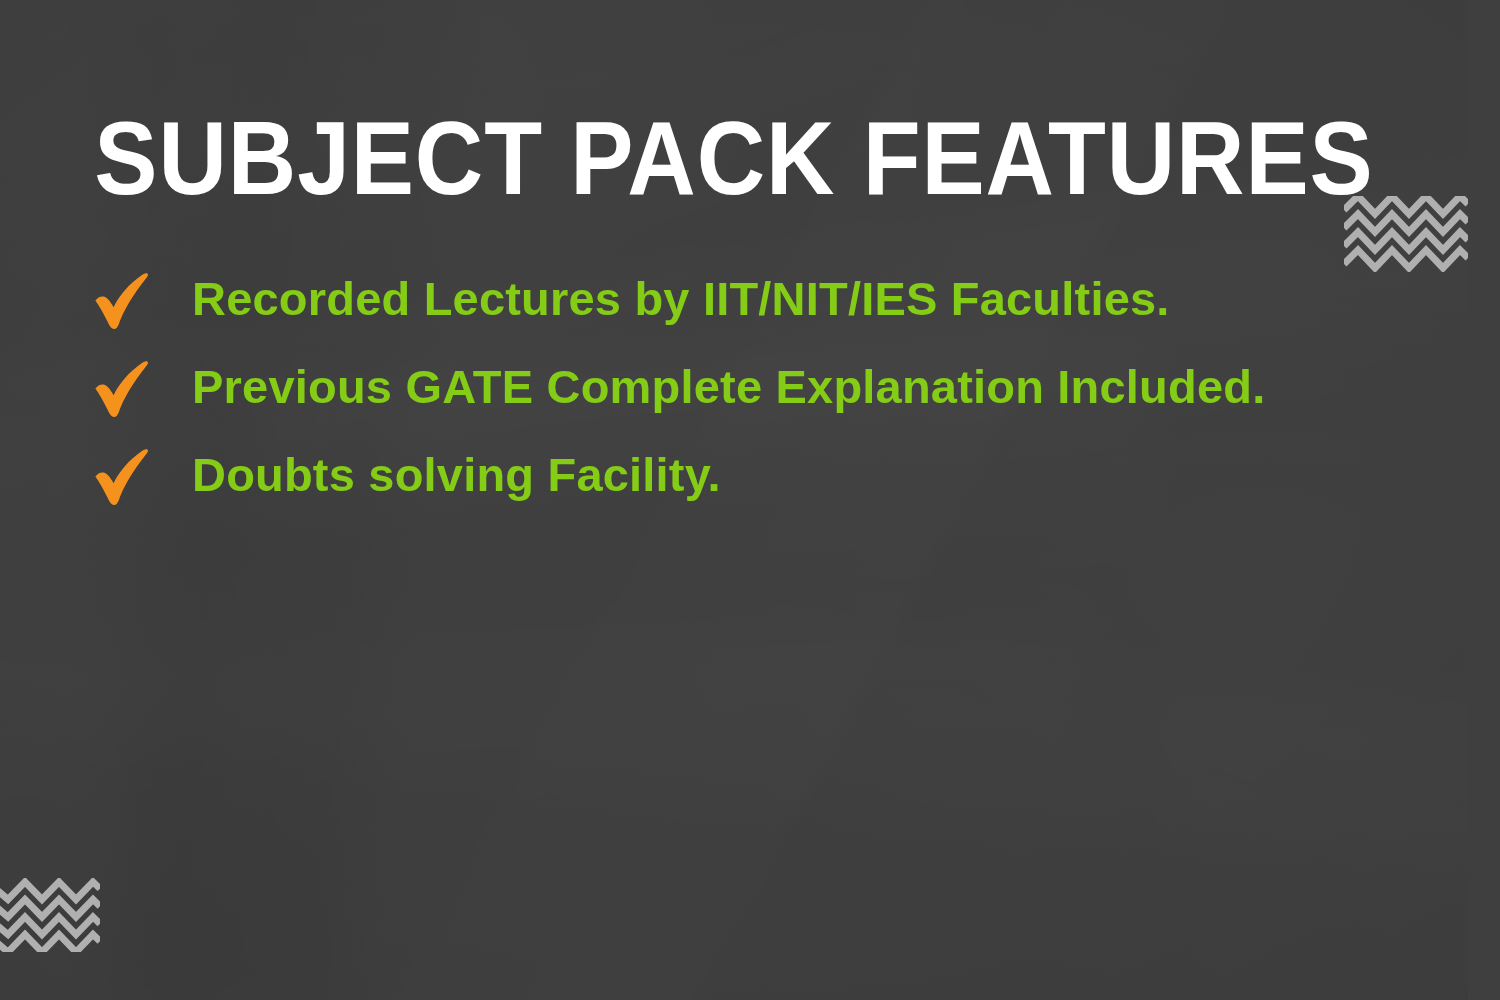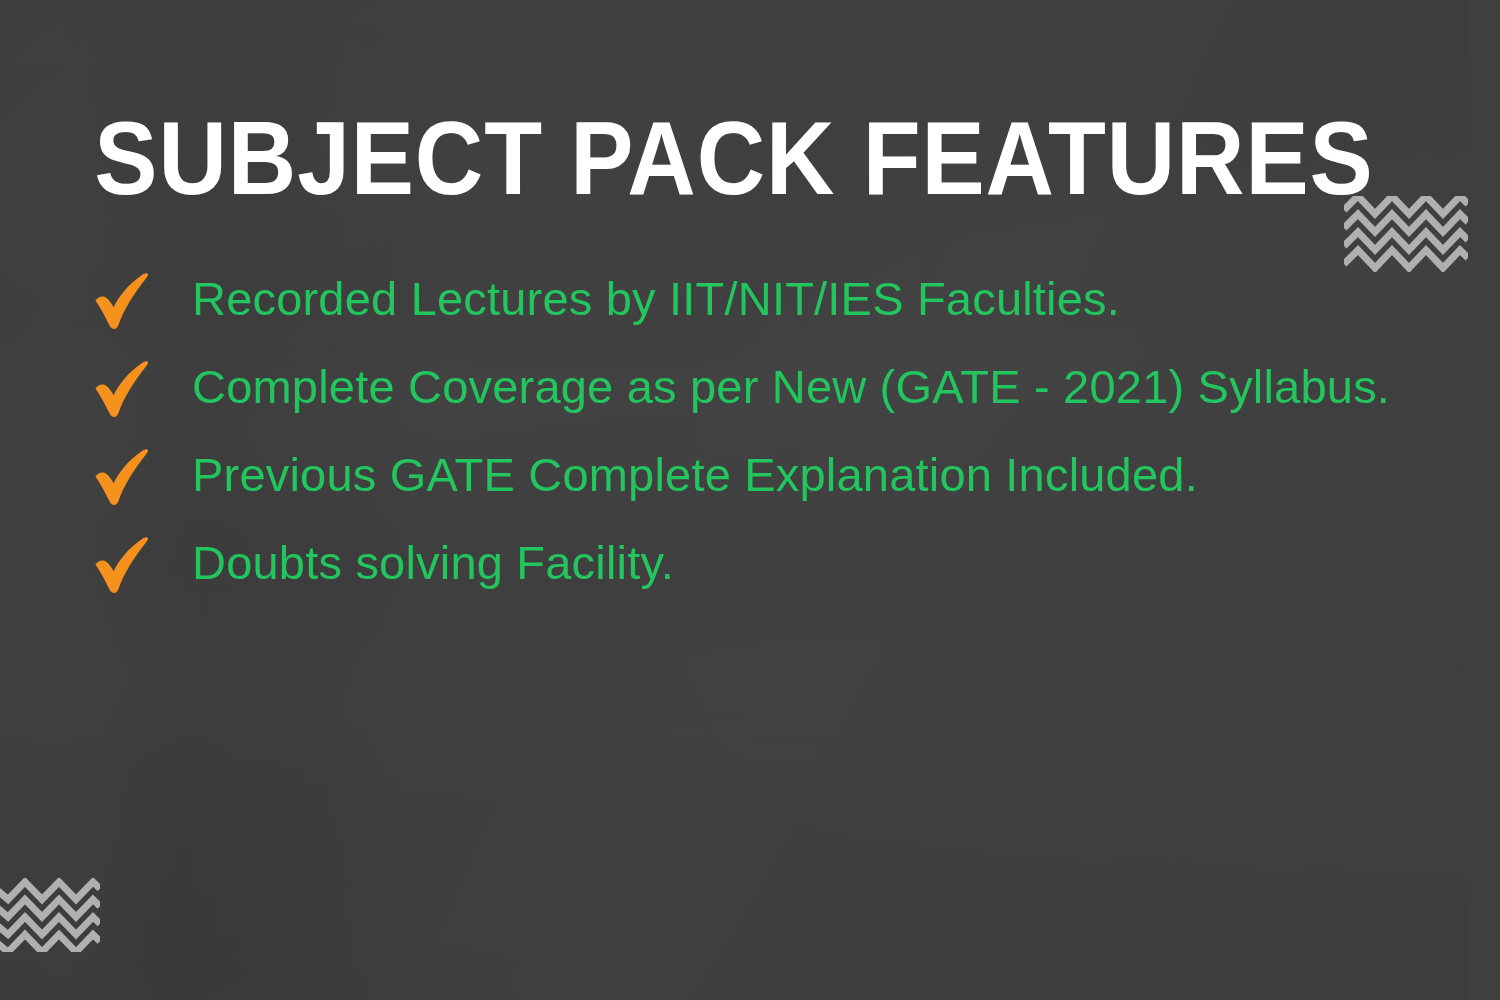--- a/index.html
+++ b/index.html
@@ -139,23 +139,23 @@
     position: absolute;
     left: 0;
     top: 2px;
     width: 62px;
     height: 62px;
     display: block;
   }
 
   .feature-text {
     display: block;
-    color: #22c55e;
+    color: #84cc16;
     font-family: "Liberation Sans", sans-serif;
-    font-weight: 400;
+    font-weight: 700;
     font-size: 47px;
     line-height: 1.30;
     letter-spacing: 0.2px;
   }
 
   
   .zigzag {
     position: absolute;
     z-index: 2;
     pointer-events: none;
@@ -211,26 +211,20 @@
 
     <ul class="features">
 
       <li class="feature">
         <svg class="check-icon" viewBox="0 0 64 64">
           <path d="M3.5 31.5 C6 28.2 9.5 26.4 12.8 27.6 C16.2 28.9 19.4 33.2 22.3 38.4 C28.0 26.8 38.4 14.0 52.0 5.0 C54.5 3.4 56.4 3.0 57.4 3.8 C58.3 4.6 57.7 6.3 55.9 8.6 C42.6 25.2 32.6 41.6 27.4 56.6 C26.3 59.7 24.6 61.2 22.6 61.0 C20.5 60.8 18.6 58.7 17.0 55.3 C13.0 46.7 8.3 38.6 3.5 31.5 Z" fill="#F5921E"></path>
         </svg>
         <span class="feature-text">Recorded Lectures by IIT/NIT/IES Faculties.</span>
       </li>
 
-      <li class="feature">
-        <svg class="check-icon" viewBox="0 0 64 64">
-          <path d="M3.5 31.5 C6 28.2 9.5 26.4 12.8 27.6 C16.2 28.9 19.4 33.2 22.3 38.4 C28.0 26.8 38.4 14.0 52.0 5.0 C54.5 3.4 56.4 3.0 57.4 3.8 C58.3 4.6 57.7 6.3 55.9 8.6 C42.6 25.2 32.6 41.6 27.4 56.6 C26.3 59.7 24.6 61.2 22.6 61.0 C20.5 60.8 18.6 58.7 17.0 55.3 C13.0 46.7 8.3 38.6 3.5 31.5 Z" fill="#F5921E"></path>
-        </svg>
-        <span class="feature-text">Complete Coverage as per New (GATE - 2021) Syllabus.</span>
-      </li>
 
       <li class="feature">
         <svg class="check-icon" viewBox="0 0 64 64">
           <path d="M3.5 31.5 C6 28.2 9.5 26.4 12.8 27.6 C16.2 28.9 19.4 33.2 22.3 38.4 C28.0 26.8 38.4 14.0 52.0 5.0 C54.5 3.4 56.4 3.0 57.4 3.8 C58.3 4.6 57.7 6.3 55.9 8.6 C42.6 25.2 32.6 41.6 27.4 56.6 C26.3 59.7 24.6 61.2 22.6 61.0 C20.5 60.8 18.6 58.7 17.0 55.3 C13.0 46.7 8.3 38.6 3.5 31.5 Z" fill="#F5921E"></path>
         </svg>
         <span class="feature-text">Previous GATE Complete Explanation Included.</span>
       </li>
 
 
       <li class="feature">

